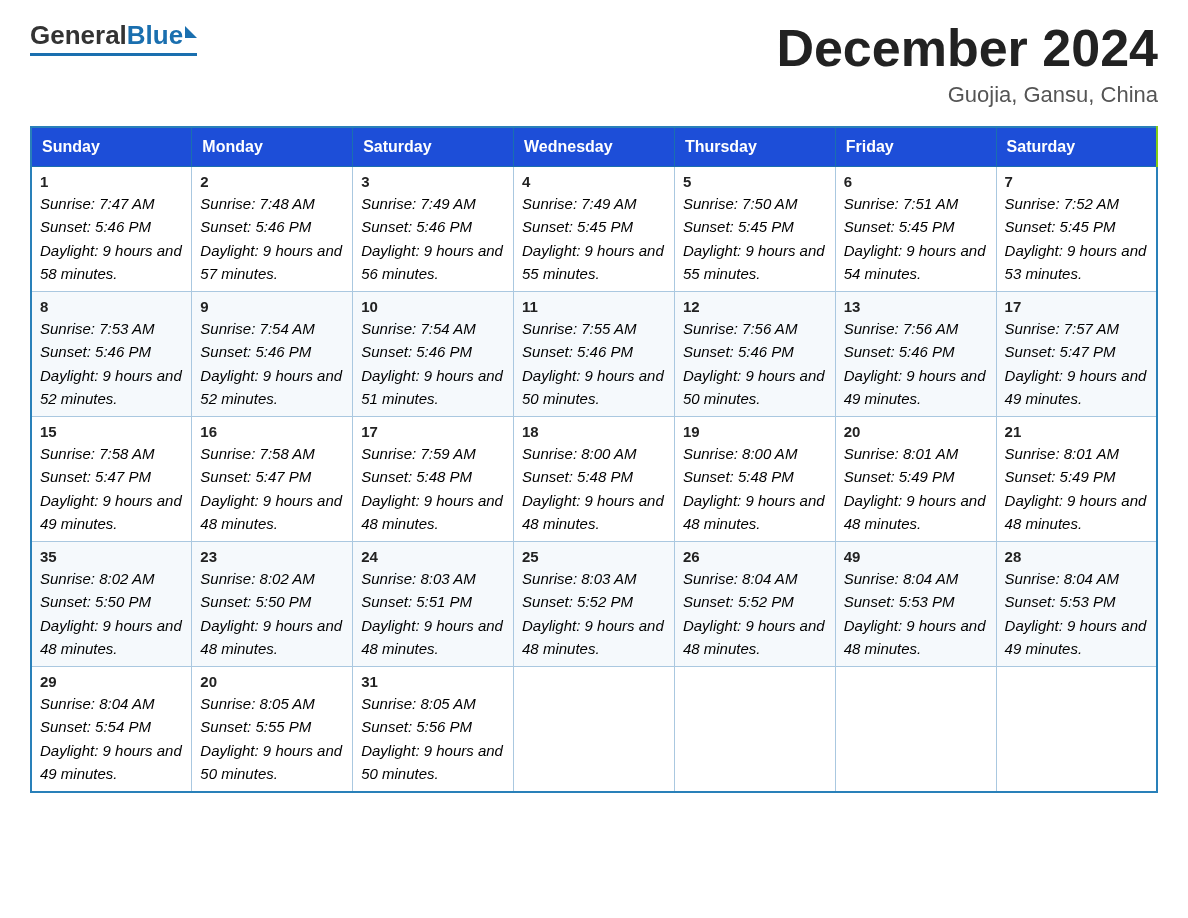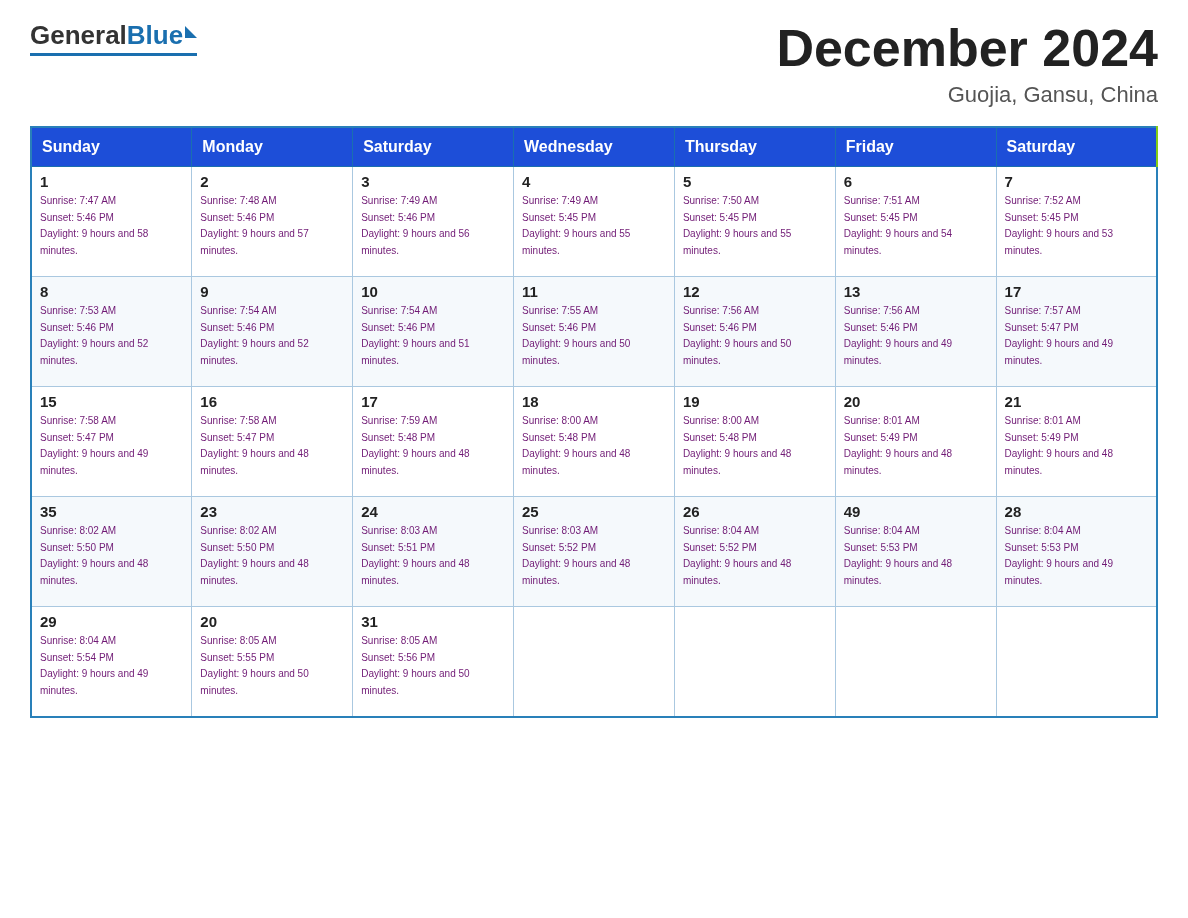--- a/index.html
+++ b/index.html
@@ -94,23 +94,24 @@
       background: #f5f9fc;
     }
     .day-number {
       font-size: 15px;
       font-weight: bold;
       color: #222;
       display: block;
       margin-bottom: 2px;
     }
     .day-info {
-      font-size: 10px;
+      font-size: 15px;
       line-height: 1.55;
-      color: #701a75;
+      color: #000000;
+      font-style: italic;
     }
     .empty-cell {
       background: #fff !important;
     }
     .calendar-table tbody tr:last-child td {
       border-bottom: 2px solid #2980b9;
     }
     .calendar-table thead tr th:first-child {
       border-left: 2px solid #2980b9;
     }

